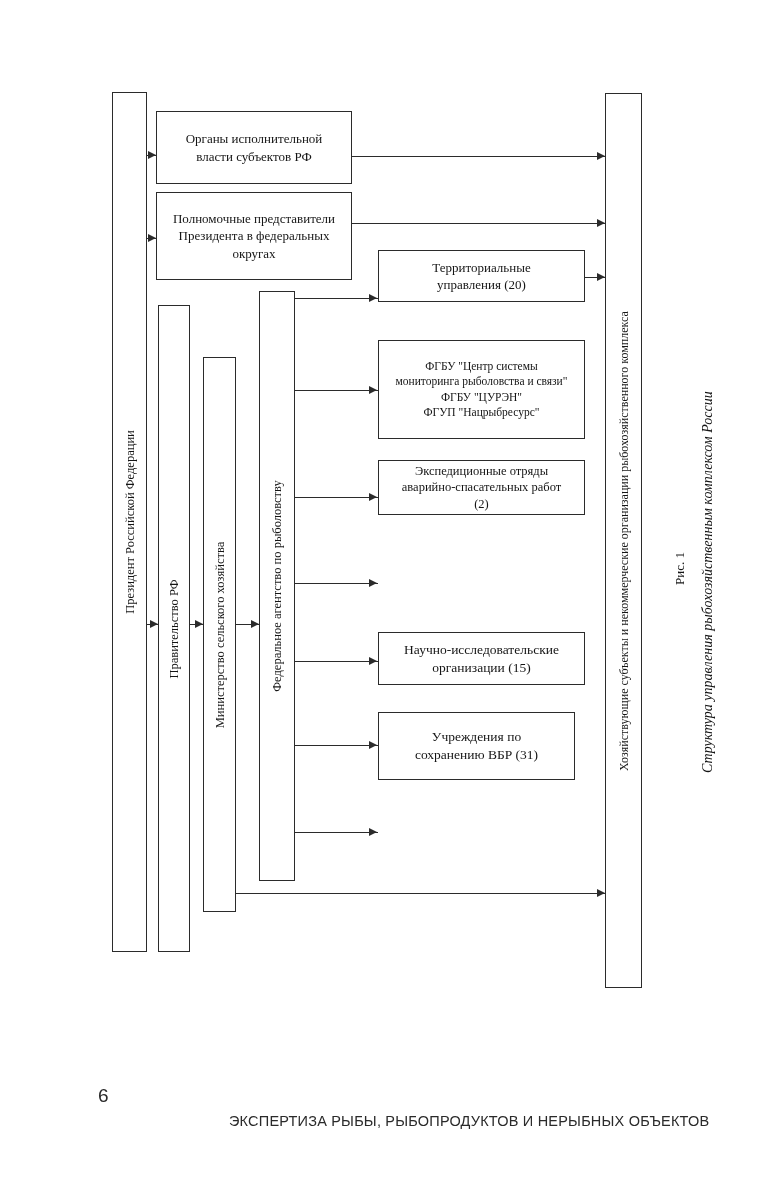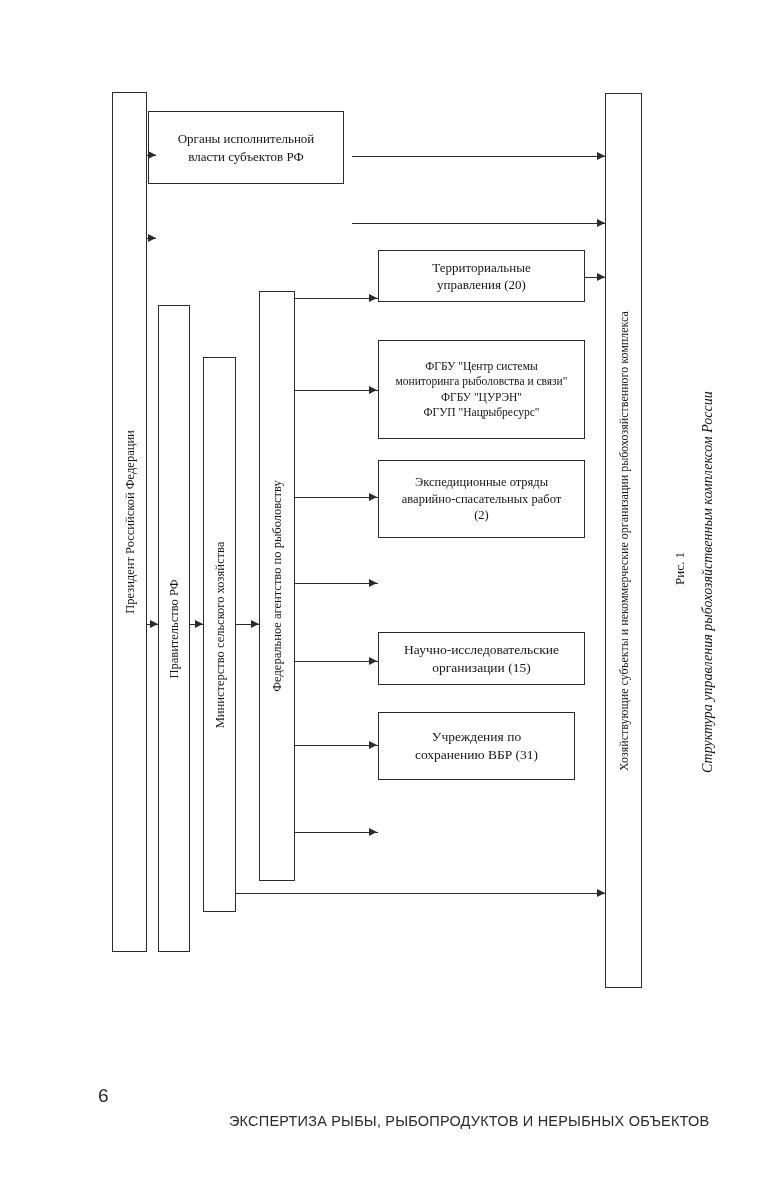--- a/index.html
+++ b/index.html
@@ -92,39 +92,44 @@
   </div>
 
   <div class="pillar" style="left:259px;top:291px;width:36px;height:590px;">
     <span class="vtxt" style="font-size:12.5px;">Федеральное агентство по рыболовству</span>
   </div>
 
   <div class="pillar" style="left:605px;top:93px;width:37px;height:895px;">
     <span class="vtxt" style="font-size:12px;">Хозяйствующие субъекты  и некоммерческие организации рыбохозяйственного комплекса</span>
   </div>
 
-  <div class="box" style="left:148px;top:111px;width:196px;height:73px;font-size:13px;">
+  <div class="box" style="left:156px;top:111px;width:196px;height:73px;font-size:13px;">
     <span class="txt">Органы исполнительной
 власти субъектов РФ</span>
   </div>
 
+  <div class="box" style="left:156px;top:192px;width:196px;height:88px;font-size:13px;">
+    <span class="txt">Полномочные представители
+Президента в федеральных
+округах</span>
+  </div>
 
   <div class="box" style="left:378px;top:250px;width:207px;height:52px;font-size:13px;align-items:center;">
     <span class="txt">Территориальные
 управления  (20)</span>
   </div>
 
   <div class="box" style="left:378px;top:340px;width:207px;height:99px;font-size:11.5px;">
     <span class="txt">ФГБУ "Центр системы
 мониторинга рыболовства и связи"
 ФГБУ "ЦУРЭН"
 ФГУП "Нацрыбресурс"</span>
   </div>
 
-  <div class="box" style="left:378px;top:460px;width:207px;height:78px;font-size:12.5px;">
+  <div class="box" style="left:378px;top:460px;width:207px;height:55px;font-size:12.5px;">
     <span class="txt">Экспедиционные отряды
 аварийно-спасательных работ
 (2)</span>
   </div>
 
 
   <div class="box" style="left:378px;top:632px;width:207px;height:53px;font-size:13.5px;">
     <span class="txt">Научно-исследовательские
 организации (15)</span>
   </div>

